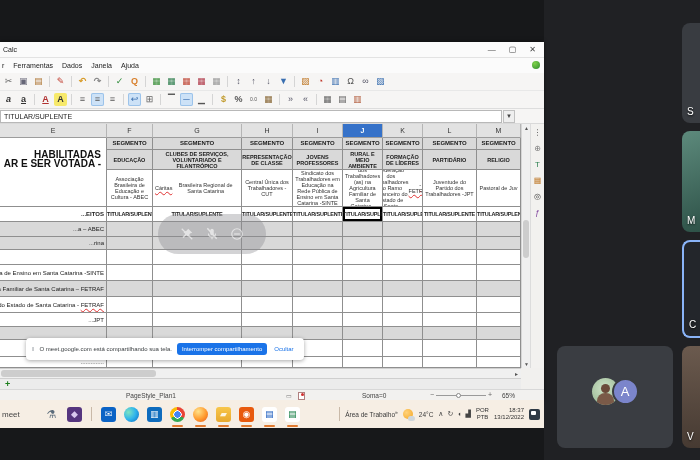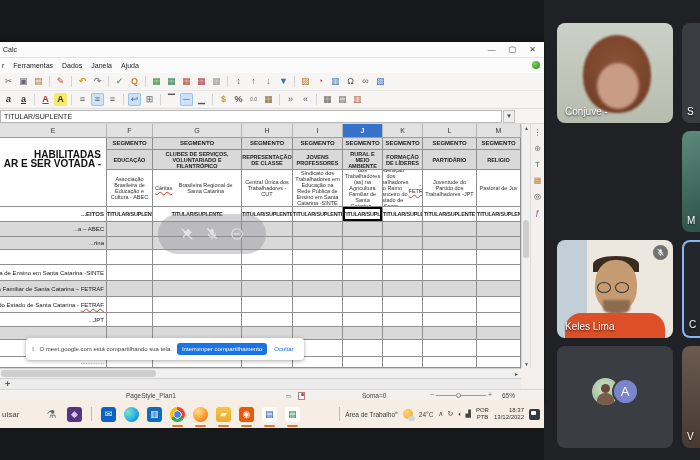--- a/index.html
+++ b/index.html
@@ -441,21 +441,21 @@
     </div>
 
     <div class="banner">
       <span class="pause">‖</span>
       <span class="btext">O meet.google.com está compartilhando sua tela.</span>
       <button class="stopbtn">Interromper compartilhamento</button>
       <span class="hidelink">Ocultar</span>
     </div>
 
     <div class="taskbar">
-      <span class="tsearch">uisar</span>
+      <span class="tsearch">meet</span>
       <div class="apps">
           <div class="app">
             <span style="color: rgb(90, 107, 122); font-size: 11px; line-height: 10px;">⚗</span>
           </div>
           <div class="app" style="background: rgb(85, 53, 127);">
             <span style="color: rgb(217, 201, 240); font-size: 9px; line-height: 10px;">◆</span>
           </div>
           <div class="appsep"></div>
           <div class="app" style="background: rgb(11, 99, 197);">
             <span style="color: rgb(255, 255, 255); font-size: 9px; line-height: 10px;">✉</span>
@@ -507,46 +507,22 @@
           </span>
         <span class="clock">
             <span>18:37</span>
             <span>13/12/2022</span>
           </span>
         <span class="action"></span>
       </div>
     </div>
   </div>
 
-  <div class="tile t1 p-conjuve">
-    <div class="hair1"></div>
-    <div class="face1"></div>
-    <span class="tlabel">Conjuve -</span>
-  </div>
-
-
-  <div class="tile t3 p-keles">
-    <div class="hair3"></div>
-    <div class="face3"></div>
-    <div class="glasses g3">
-        <span class="lens3"></span>
-        <span class="lens3"></span>
-      </div>
-    <div class="beard"></div>
-    <div class="shirt3"></div>
-    <span class="micoff">
-        <svg width="9" height="9" viewBox="0 0 24 24" fill="#fff">
-          <rect x="9" y="3" width="6" height="11" rx="3"></rect>
-          <path d="M6 11a6 6 0 0 0 12 0" fill="none" stroke="#fff" stroke-width="2"></path>
-          <line x1="12" y1="17" x2="12" y2="21" stroke="#fff" stroke-width="2"></line>
-          <line x1="4" y1="2" x2="20" y2="20" stroke="#fff" stroke-width="2.5"></line>
-        </svg>
-      </span>
-    <span class="tlabel">Keles Lima</span>
-  </div>
+
+
 
   <div class="tile t4 p-overflow">
     <div class="avrow">
       <span class="av1">
           <i></i>
           <b></b>
         </span>
       <span class="av2">A</span>
     </div>
   </div>

